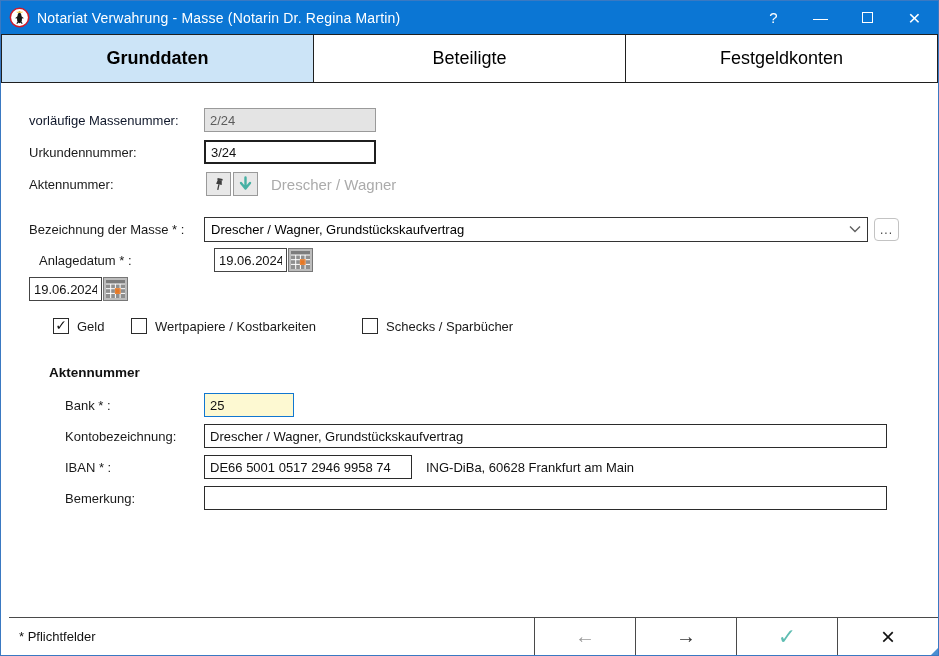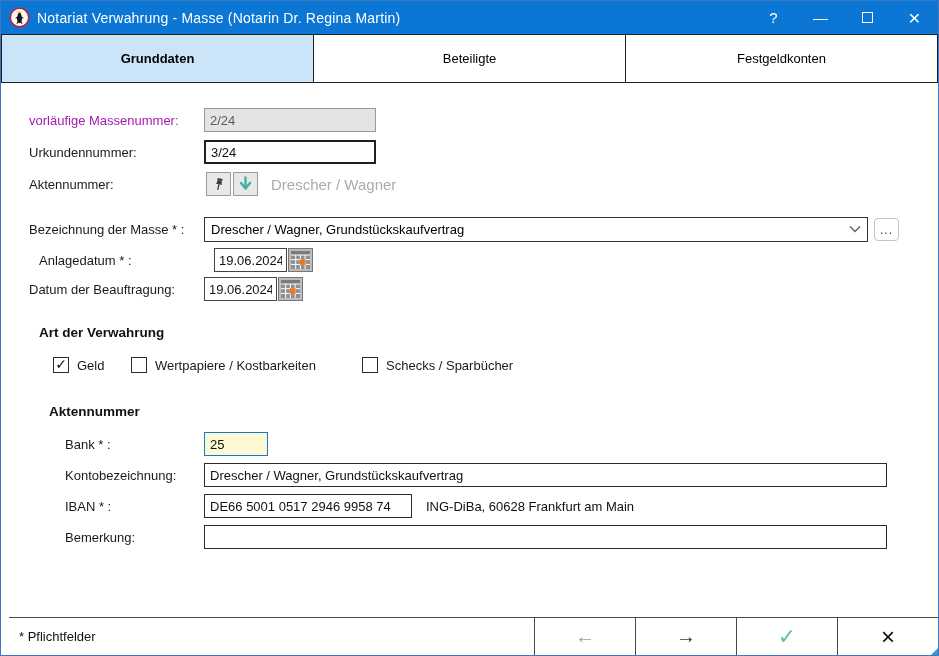--- a/index.html
+++ b/index.html
@@ -20,29 +20,29 @@
     color:#fff; cursor:default; font-size:15px;
   }
   .tb-btn.max span { display:block; width:11px; height:11px; border:1.5px solid #fff; }
   .tb-btn.min { font-size:15px; }
   .tb-btn.close { font-size:21px; font-weight:400; }
   
   .tabs { display:flex; height:49px; }
   .tab {
     flex:1 1 0; border:1px solid #1f1f1f; border-right-width:0;
     display:flex; align-items:center; justify-content:center;
-    font-size:13px; background:#ffffff; cursor:default;
+    font-size:18px; background:#ffffff; cursor:default;
   }
   .tab:last-child { border-right-width:1px; }
   .tab.active { background:#cce4f7; font-weight:bold; }
   
   .content { position:relative; padding-top:25px; }
   .row { display:flex; align-items:center; padding-left:28px; }
   .lbl { width:175px; font-size:13px; color:#1a1a1a; flex:0 0 auto; }
-  .lbl.red { color:#a21caf; }
+  .lbl.red { color:#0f172a; }
   .field {
     height:24px; border:1px solid #2b2b2b; background:#fff; font-size:13px;
     padding:0 5px; font-family:"Liberation Sans","DejaVu Sans",sans-serif; color:#111;
   }
   .field.disabled { background:#e4e4e4; border:1px solid #9a9a9a; color:#5c5c5c; }
   .field.focus2 { border:2px solid #1f1f1f; }
   .sq-btn {
     width:25px; height:24px; background:#e8e8e8; border:1px solid #9a9a9a;
     display:flex; align-items:center; justify-content:center; margin-left:2px; cursor:default;
   }
@@ -175,36 +175,32 @@
           <rect x="1" y="1" width="19" height="18" fill="#8f8f8f"></rect>
           <rect x="1" y="1" width="19" height="4" fill="#7c7c7c"></rect>
           <path d="M1 5 h19 M1 9.7 h19 M1 14.4 h19 M5.7 5 v14 M10.4 5 v14 M15.1 5 v14" stroke="#ffffff" stroke-width="1"></path>
           <rect x="10.9" y="10.2" width="3.7" height="3.7" fill="#e87722"></rect>
           <rect x="10.4" y="9.7" width="4.7" height="4.7" fill="none" stroke="#e87722" stroke-width="1"></rect>
         </svg>
       </span>
     </div>
 
     <div class="row" style="margin-top:5px;">
-      <span class="lbl">Datum der Beauftragung:</span>
       <input class="date-field" value="19.06.2024" style="">
       <span class="cal-btn">
         <svg width="21" height="20" viewBox="0 0 21 20">
           <rect x="1" y="1" width="19" height="18" fill="#8f8f8f"></rect>
           <rect x="1" y="1" width="19" height="4" fill="#7c7c7c"></rect>
           <path d="M1 5 h19 M1 9.7 h19 M1 14.4 h19 M5.7 5 v14 M10.4 5 v14 M15.1 5 v14" stroke="#ffffff" stroke-width="1"></path>
           <rect x="10.9" y="10.2" width="3.7" height="3.7" fill="#e87722"></rect>
           <rect x="10.4" y="9.7" width="4.7" height="4.7" fill="none" stroke="#e87722" stroke-width="1"></rect>
         </svg>
       </span>
     </div>
 
-    <div class="row" style="margin-top:24px; padding-left:38px;">
-      <span class="heading">Art der Verwahrung</span>
-    </div>
 
     <div class="row" style="margin-top:17px; padding-left:52px;">
       <div class="cb-group" style="width:78px;">
         <span class="cb checked"></span>
         <span class="cb-label">Geld</span>
       </div>
       <div class="cb-group" style="width:231px;">
         <span class="cb"></span>
         <span class="cb-label">Wertpapiere / Kostbarkeiten</span>
       </div>
@@ -213,21 +209,21 @@
         <span class="cb-label">Schecks / Sparbücher</span>
       </div>
     </div>
 
     <div class="row" style="margin-top:31px; padding-left:48px;">
       <span class="heading">Aktennummer</span>
     </div>
 
     <div class="row" style="margin-top:13px; padding-left:64px;">
       <span class="lbl" style="width:139px;">Bank * :</span>
-      <input class="field" style="width: 64px; background: rgb(253, 249, 210); border: 1px solid rgb(17, 119, 209);" value="25">
+      <input class="field" style="width: 90px; background: rgb(253, 249, 210); border: 1px solid rgb(17, 119, 209);" value="25">
     </div>
 
     <div class="row" style="margin-top:7px; padding-left:64px;">
       <span class="lbl" style="width:139px;">Kontobezeichnung:</span>
       <input class="field" style="width: 683px;" value="Drescher / Wagner, Grundstückskaufvertrag">
     </div>
 
     <div class="row" style="margin-top:7px; padding-left:64px;">
       <span class="lbl" style="width:139px;">IBAN * :</span>
       <input class="field" style="width: 208px;" value="DE66 5001 0517 2946 9958 74">

